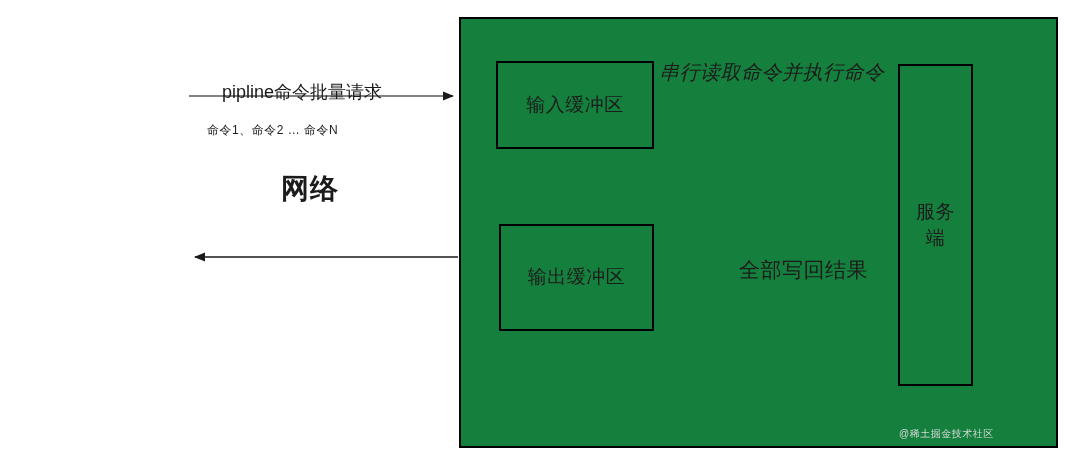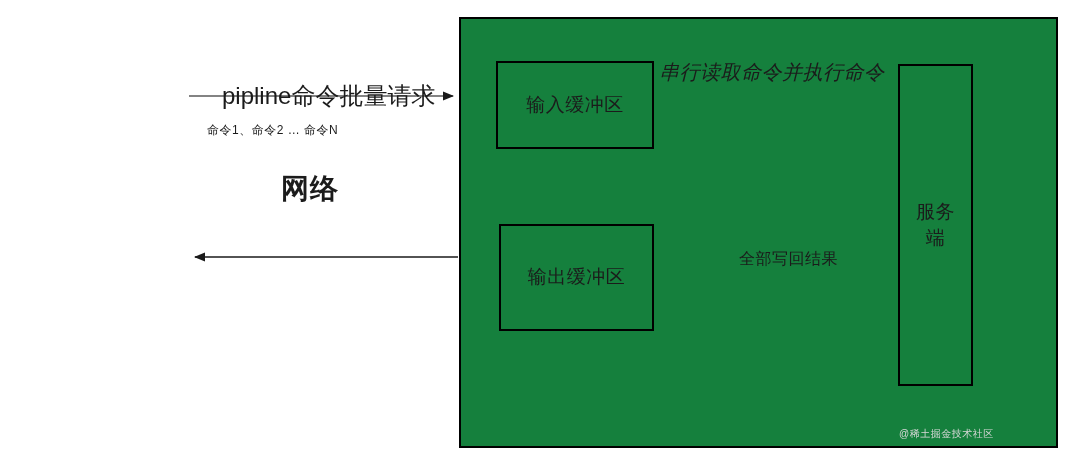--- a/index.html
+++ b/index.html
@@ -86,21 +86,21 @@
   
   .label {
     position: absolute;
     color: #1b1b1b;
     white-space: nowrap;
     line-height: 1.2;
   }
   #label-request {
     left: 222px;
     top: 82px;
-    font-size: 24px;
+    font-size: 18px;
   }
   #label-request .misspelled {
     border-bottom: 0;
     background-repeat: repeat-x;
     background-position: 0 100%;
     background-size: 4px 3px;
     background-image:
       linear-gradient(45deg, transparent 45%, #e03030 45%, #e03030 55%, transparent 55%),
       linear-gradient(-45deg, transparent 45%, #e03030 45%, #e03030 55%, transparent 55%);
     padding-bottom: 3px;
@@ -127,23 +127,24 @@
   #label-serial-exec {
     left: 659px;
     top: 60px;
     font-size: 20px;
     letter-spacing: 0.5px;
     z-index: 5;
     font-style: italic;
   }
   #label-writeback {
     left: 739px;
-    top: 249px;
-    font-size: 16px;
-    letter-spacing: 0.5px;
+    top: 258px;
+    font-size: 21px;
+    letter-spacing: 0.5px;
+    font-family: Liberation Serif, serif;
   }
   #watermark {
     position: absolute;
     left: 899px;
     top: 427px;
     font-size: 10px;
     color: #d8d8d8;
     letter-spacing: 0.5px;
     white-space: nowrap;
   }

